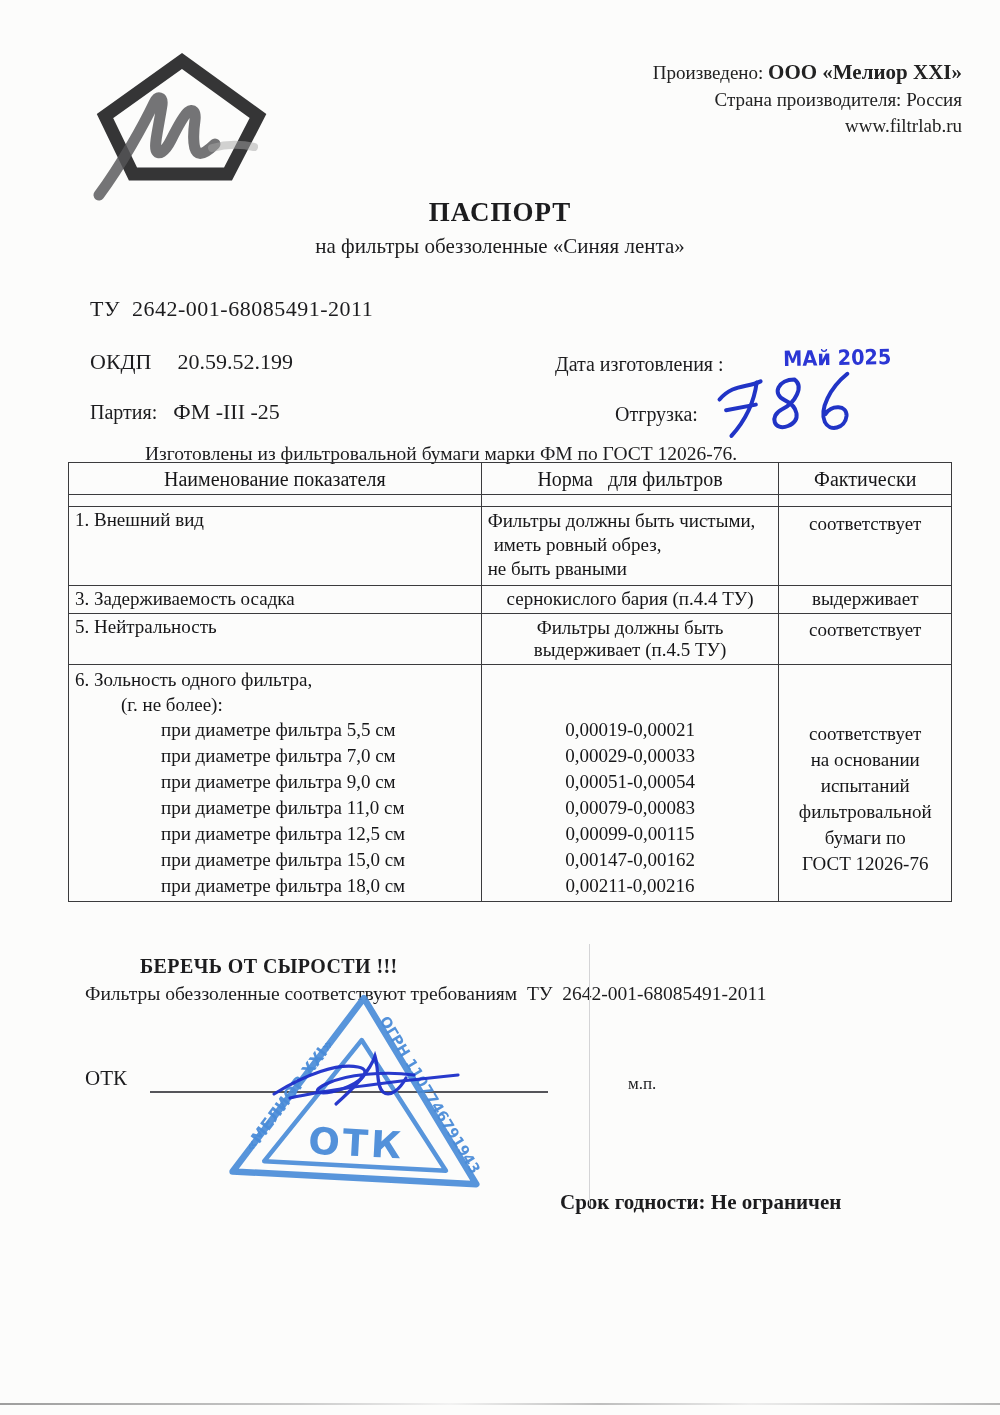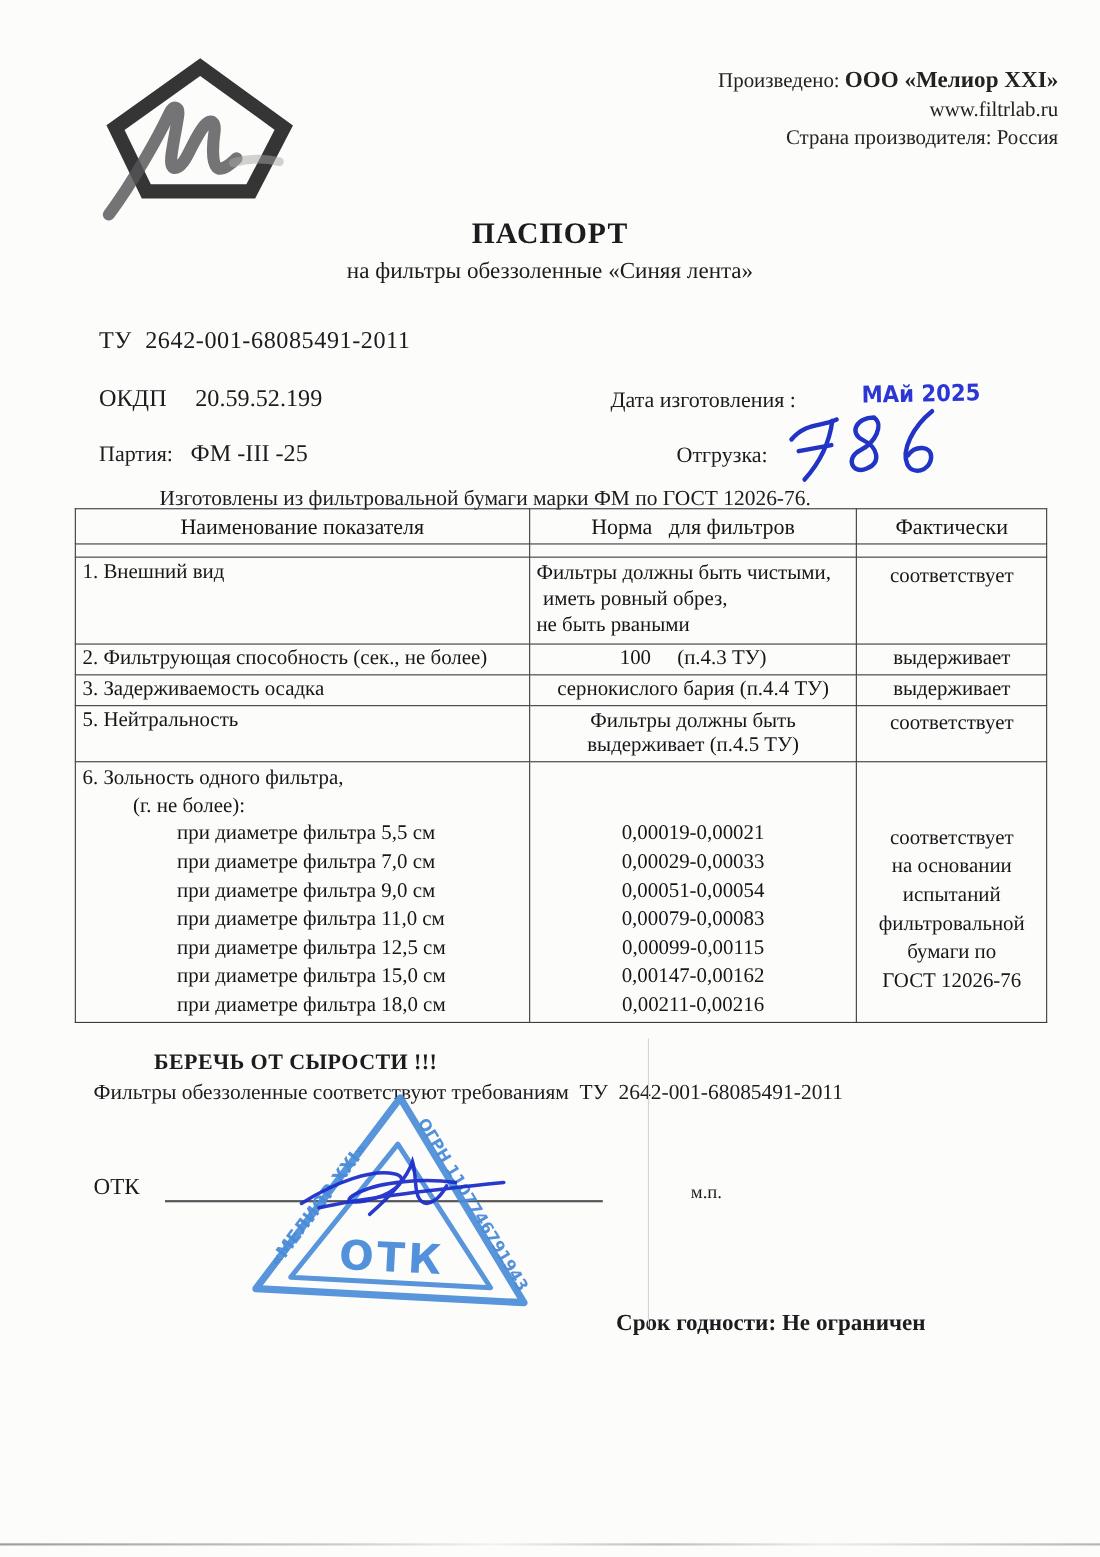--- a/index.html
+++ b/index.html
@@ -68,22 +68,22 @@
   .vline-artifact{left:589px;top:944px;width:1px;height:262px;background:#d4d4d6;}
   .bottom-edge{left:0;top:1403px;width:1000px;height:2px;
       background:linear-gradient(90deg,#7e7e7e 0%,#b9b9b9 30%,#efefef 45%,#a9a9a9 60%,#e8e8e8 75%,#9d9d9d 100%);
       opacity:.75;}
 </style>
 </head>
 <body>
 
 <div class="abs hdr-right">
   <div><span class="pre">Произведено: </span><span class="producer pre">ООО «Мелиор XXI»</span></div>
+  <div>Страна производителя: Россия</div>
   <div>www.filtrlab.ru</div>
-  <div>Страна производителя: Россия</div>
 </div>
 
 <div class="abs" style="left:92px;top:52px;">
   <svg width="178" height="152" viewBox="0 0 178 152">
     <polygon points="90,9 166,64 136,122 41,122 13,64" fill="none" stroke="#262627" stroke-width="13" stroke-linejoin="miter" opacity="0.93"></polygon>
     <path d="M7,143 C30,112 52,72 62,51 C66,43 71,45 70,53 C67,73 62,92 64,98 C66,104 73,100 79,88 C85,76 91,64 96,60 C101,56 104,60 103,68 C101,82 101,96 105,100 C109,104 117,98 123,92" fill="none" stroke="#565658" stroke-width="11" stroke-linecap="round" opacity="0.82"></path>
     <path d="M120,96 C134,92 150,92 162,95" fill="none" stroke="#a5a5a6" stroke-width="8" stroke-linecap="round" opacity="0.5"></path>
   </svg>
 </div>
 
@@ -137,25 +137,20 @@
   <tr class="r1">
     <td class="name">1. Внешний вид</td>
     <td class="norm-left">
       <div class="pre">Фильтры должны быть чистыми,</div>
       <div class="pre" style="padding-left:6px;">иметь ровный обрез,</div>
       <div class="pre">не быть рваными</div>
     </td>
     <td class="fact" style="padding-top:6px;">соответствует</td>
   </tr>
 
-  <tr class="r2">
-    <td class="name">2. Фильтрующая способность (сек., не более)</td>
-    <td class="norm pre">100     (п.4.3 ТУ)</td>
-    <td class="fact">выдерживает</td>
-  </tr>
 
   <tr class="r3">
     <td class="name">3. Задерживаемость осадка</td>
     <td class="norm pre">сернокислого бария (п.4.4 ТУ)</td>
     <td class="fact">выдерживает</td>
   </tr>
 
 
   <tr class="r5">
     <td class="name">5. Нейтральность</td>

